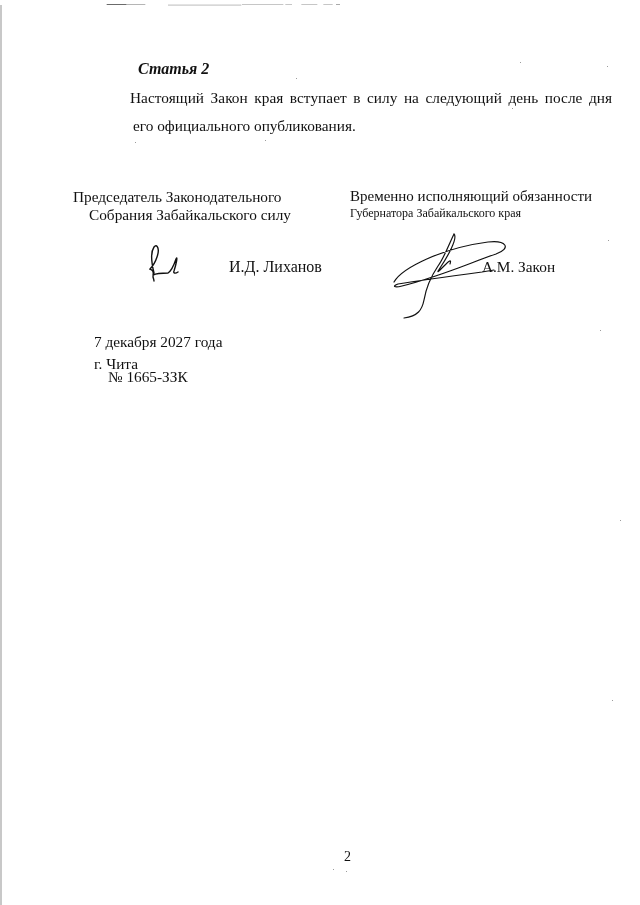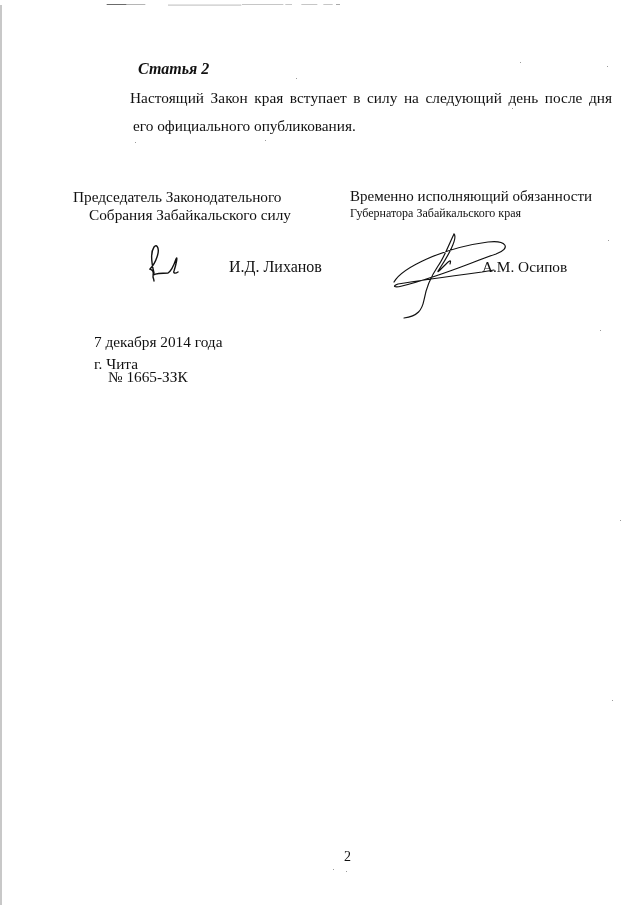--- a/index.html
+++ b/index.html
@@ -58,24 +58,24 @@
     <path d="M14 30 C12 22, 10 10, 14 4 C17 0, 20 6, 17 14 C15 20, 12 24, 10 26 C12 27, 14 27, 13 34 C14 37, 14 38, 14 38 M13 32 C17 30, 22 30, 28 30 C31 28, 34 22, 36 16 C38 12, 36 22, 34 28 C33 30, 35 31, 38 29" fill="none" stroke="#111" stroke-width="1.4" stroke-linecap="round"></path>
   </svg>
 
   <svg class="signature" style="left:392px; top:230px;" width="130" height="92" viewBox="0 0 130 92">
     <path d="M62 4 C58 12, 52 28, 46 36 C40 45, 34 58, 32 70 C30 80, 26 86, 12 88
              M62 4 C66 8, 56 26, 48 38 C44 44, 46 42, 52 36 C56 32, 60 28, 58 34
              M2 52 C10 38, 50 18, 96 12 C114 10, 120 18, 104 24 C80 32, 50 46, 10 56 C2 58, 0 56, 6 54 C30 50, 60 46, 90 42 L102 40" fill="none" stroke="#111" stroke-width="1.2" stroke-linecap="round"></path>
   </svg>
 
   <div class="abs name-left">И.Д. Лиханов</div>
-  <div class="abs name-right">А.М. Осипов</div>
+  <div class="abs name-right">А.М. Закон</div>
 
   <div class="abs city">г. Чита</div>
-  <div class="abs date">7 декабря 2014 года</div>
+  <div class="abs date">7 декабря 2027 года</div>
   <div class="abs number">№ 1665-ЗЗК</div>
 
   <div class="abs page-num">2</div>
 
   <div class="speck" style="left:296px; top:78px;"></div>
   <div class="speck" style="left:520px; top:62px;"></div>
   <div class="speck" style="left:607px; top:66px;"></div>
   <div class="speck" style="left:512px; top:108px;"></div>
   <div class="speck" style="left:135px; top:142px;"></div>
   <div class="speck" style="left:265px; top:140px;"></div>

